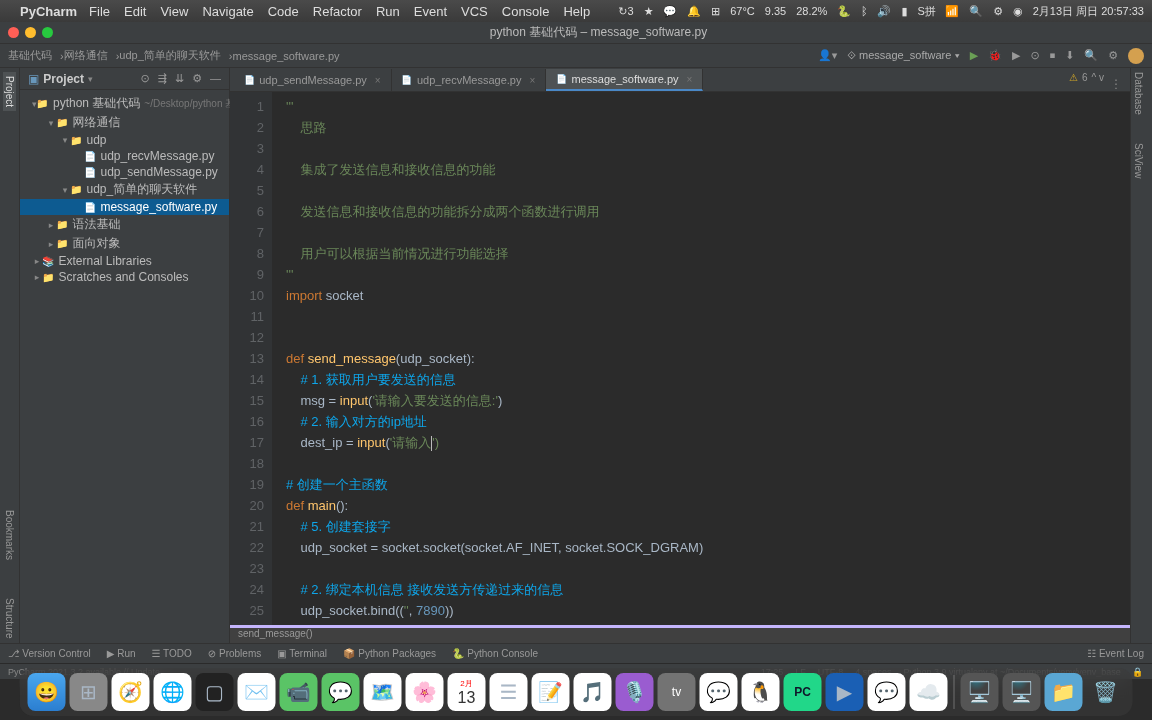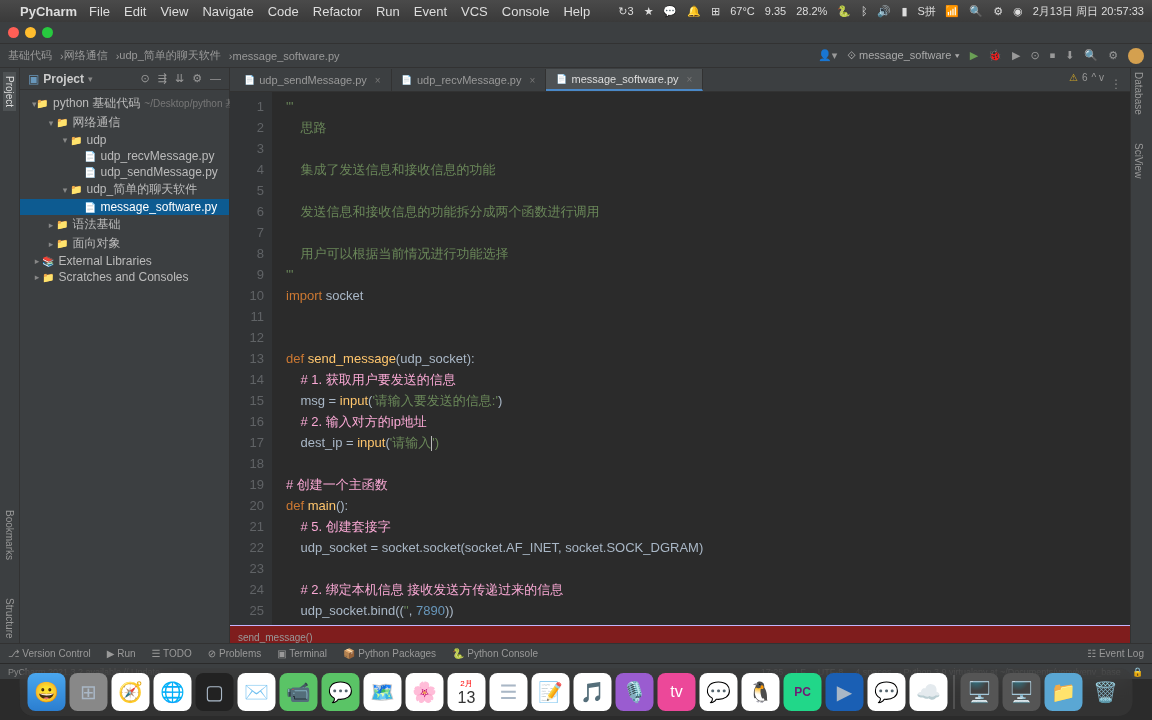--- a/index.html
+++ b/index.html
@@ -37,24 +37,24 @@
 .tree .d1{padding-left:12px}.tree .d2{padding-left:26px}.tree .d3{padding-left:40px}.tree .d4{padding-left:54px}
 .editor{flex:1;display:flex;flex-direction:column;background:#2b2b2b;position:relative}
 .tabs{height:24px;background:#3c3f41;display:flex;align-items:flex-end;border-bottom:1px solid #323232;padding-left:4px}
 .tab-item{height:22px;padding:0 10px;display:flex;align-items:center;font-size:11px;color:#999;border-right:1px solid #323232;gap:4px}
 .tab-item.active{background:#4e5254;color:#ddd;border-bottom:2px solid #4a88c7}
 .tab-item .ticn{font-size:9px}
 .tab-item .cl{margin-left:4px;color:#777;font-size:10px}
 .code-area{flex:1;display:flex;font-family:Menlo,Monaco,monospace;font-size:13px;overflow:hidden;position:relative}
 .lnum{width:42px;background:#313335;text-align:right;padding:4px 8px 4px 0;color:#606366;line-height:21px;user-select:none}
 .code{flex:1;padding:4px 0 4px 14px;line-height:21px;white-space:pre}
-.kw{color:#cc7832}.str{color:#6a8759}.com{color:#f9a8d4}.fn{color:#ffc66d}.num{color:#6897bb}
+.kw{color:#cc7832}.str{color:#6a8759}.com{color:#0ea5e9}.fn{color:#ffc66d}.num{color:#6897bb}
 .caret{display:inline-block;width:1px;height:15px;background:#bbb;vertical-align:middle}
 .rgutter{width:22px;background:#3c3f41;border-left:1px solid #323232}
-.breadcrumb-bottom{height:18px;background:#7f1d1d;border-top:1px solid #c4b5fd;padding:0 8px;font-size:10px;color:#999;display:flex;align-items:flex-end}
+.breadcrumb-bottom{height:18px;background:#404040;border-top:3px solid #c4b5fd;padding:0 8px;font-size:10px;color:#999;display:flex;align-items:flex-start}
 .bottom-tools{height:20px;background:#3c3f41;border-top:1px solid #323232;display:flex;align-items:center;padding:0 8px;font-size:10px;color:#999;gap:16px}
 .bottom-tools .right{margin-left:auto}
 .status{height:16px;background:#3c3f41;border-top:1px solid #2a2a2a;display:flex;align-items:center;padding:0 8px;font-size:9px;color:#888;gap:12px}
 .status .right{margin-left:auto;display:flex;gap:12px}
 .dock{position:absolute;bottom:4px;left:50%;transform:translateX(-50%);height:48px;background:rgba(60,60,60,.5);border-radius:14px;padding:2px 8px;display:flex;gap:4px;align-items:center;backdrop-filter:blur(10px)}
 .dock .dicon{width:38px;height:38px;border-radius:8px;display:flex;align-items:center;justify-content:center;font-size:20px}
 .dock .sep{width:1px;height:34px;background:rgba(255,255,255,.3);margin:0 2px}
 .analysis{position:absolute;top:4px;right:26px;font-size:10px;color:#999;display:flex;align-items:center;gap:4px}
 .analysis .warn{color:#c9a128}
 </style>
@@ -96,20 +96,21 @@
     <span>2月13日 周日 20:57:33</span>
   </div>
 </div>
 
 <div class="titlebar">
   <div class="traffic">
     <div class="tl r"></div>
     <div class="tl y"></div>
     <div class="tl g"></div>
   </div>
+  <span class="title">python 基础代码 – message_software.py</span>
 </div>
 
 <div class="navbar">
   <span class="crumb">基础代码</span>›
   <span class="crumb">网络通信</span>›
   <span class="crumb">udp_简单的聊天软件</span>›
   <span class="crumb">message_software.py</span>
   <div class="right">
     <span>👤▾</span>
     <span class="runc">⟐ <span>message_software</span> ▾</span>
@@ -297,24 +298,24 @@
   <div class="dicon" style="background:#fff">🗺️</div>
   <div class="dicon" style="background:#fff">🌸</div>
   <div class="dicon" style="background:#fff;flex-direction:column;font-size:8px">
       <span style="color:red">2月</span>
       <span style="font-size:16px;color:#333">13</span>
     </div>
   <div class="dicon" style="background:#fff">☰</div>
   <div class="dicon" style="background:#fff">📝</div>
   <div class="dicon" style="background:#fff">🎵</div>
   <div class="dicon" style="background:#9a5cd0">🎙️</div>
-  <div class="dicon" style="background:#ec4899;color:#fff;font-size:16px">tv</div>
+  <div class="dicon" style="background:#737373;color:#fff;font-size:12px">tv</div>
   <div class="dicon" style="background:#fff">💬</div>
   <div class="dicon" style="background:#fff">🐧</div>
-  <div class="dicon" style="background:#21d789;color:#701a75;font-size:12px;font-weight:bold">PC</div>
+  <div class="dicon" style="background:#21d789;color:#0f172a;font-size:12px;font-weight:bold">PC</div>
   <div class="dicon" style="background:#1a5fb4">▶</div>
   <div class="dicon" style="background:#fff">💬</div>
   <div class="dicon" style="background:#fff">☁️</div>
   <div class="sep"></div>
   <div class="dicon" style="background:#555">🖥️</div>
   <div class="dicon" style="background:#555">🖥️</div>
   <div class="dicon" style="background:#5aa7d4">📁</div>
   <div class="dicon" style="background:transparent">🗑️</div>
 </div>
 

